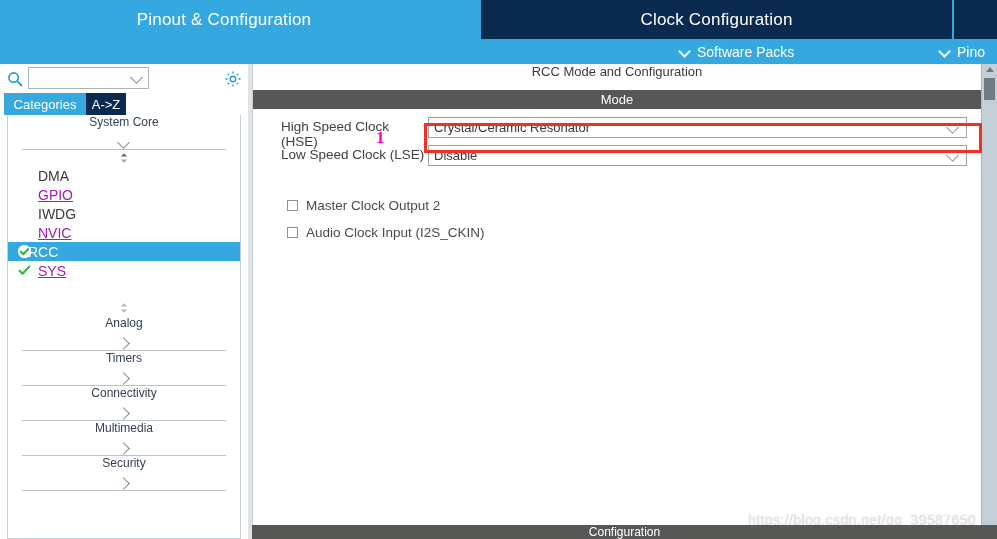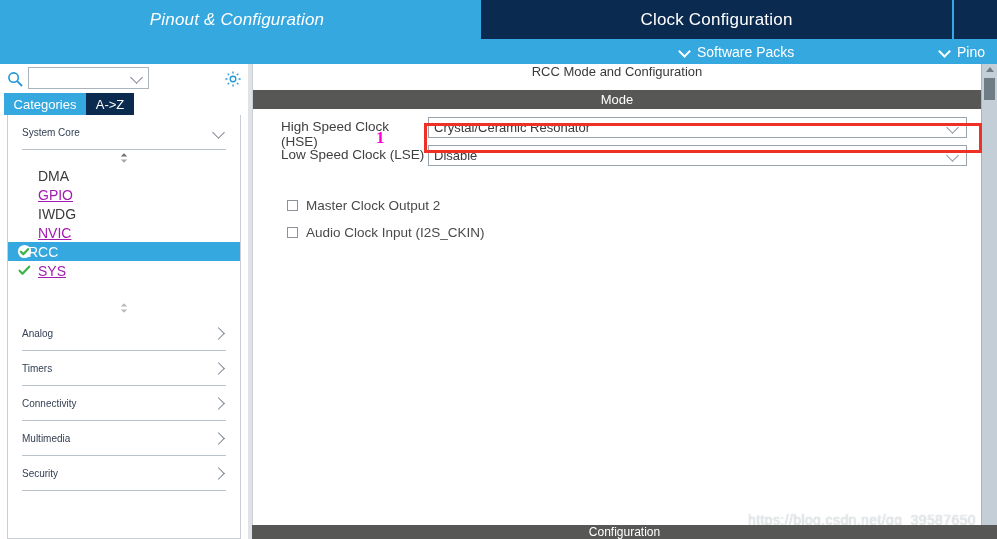--- a/index.html
+++ b/index.html
@@ -70,34 +70,34 @@
   .cat-tabs {
     position: absolute; left: 0; top: 29px; width: 248px; height: 22px;
     background: #ffffff;
   }
   .cat-tab {
     position: absolute; top: 0; height: 22px;
     display: flex; align-items: center; justify-content: center;
     font-size: 13px; color: #ffffff;
   }
   .cat-tab.sel { background: #35a8df; left: 4px; width: 82px; }
-  .cat-tab.unsel { background: #0b2a4f; left: 86px; width: 48px; }
+  .cat-tab.unsel { background: #0b2a4f; left: 86px; width: 40px; }
 
   .listbox {
     position: absolute; left: 7px; top: 51px; width: 234px; height: 424px;
     border: 1px solid #c9cfd4; border-top: none; background: #ffffff;
     overflow: hidden;
   }
   .grp {
     position: relative; width: 100%;
   }
   .grp-head {
     height: 34px; display: flex; align-items: center;
     padding: 0 14px 0 14px;
-    font-size: 10px; color: #344054;
+    font-size: 12px; color: #344054; flex-direction: column;
   }
   .grp-head .lbl { flex: 1; }
   .grp-rule {
     height: 1px; background: #b9c2cb; margin: 0 14px 0 14px;
   }
   .chev-sm {
     display: inline-block; width: 13px; height: 13px; position: relative; color:#7b8590;
   }
   .chev-sm.down::before {
     content: ""; position: absolute; left: 1px; top: 2px;
@@ -214,21 +214,21 @@
   .panel-gap {
     position:absolute; left:248px; top:64px; width:4px; height:475px; background:#dfe3e6;
   }
 </style>
 </head>
 <body>
 
 <div id="app">
 
   <div class="tabbar">
-    <div class="tab active-light" style="left:13px;width:448px;font-style:italic;">
+    <div class="tab active-light" style="left:0;width:448px;">
       <span>Pinout &amp; Configuration</span>
     </div>
     <div class="tab dark" style="left:481px;width:471px;">
       <span>Clock Configuration</span>
     </div>
     <div class="tab dark" style="left:954px;width:43px;">
       <span></span>
     </div>
   </div>
 

